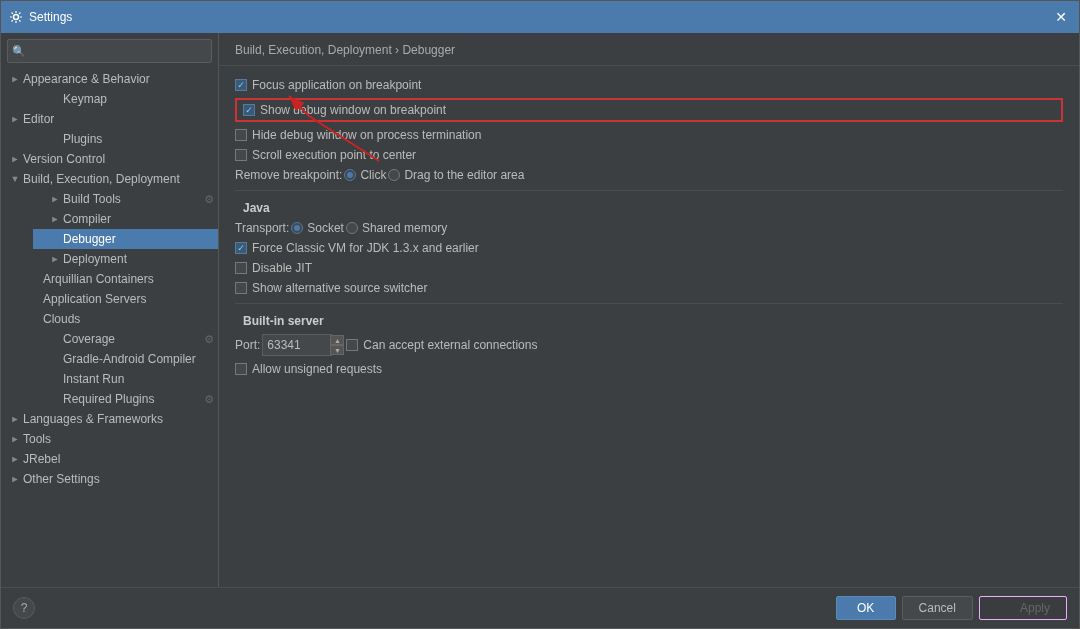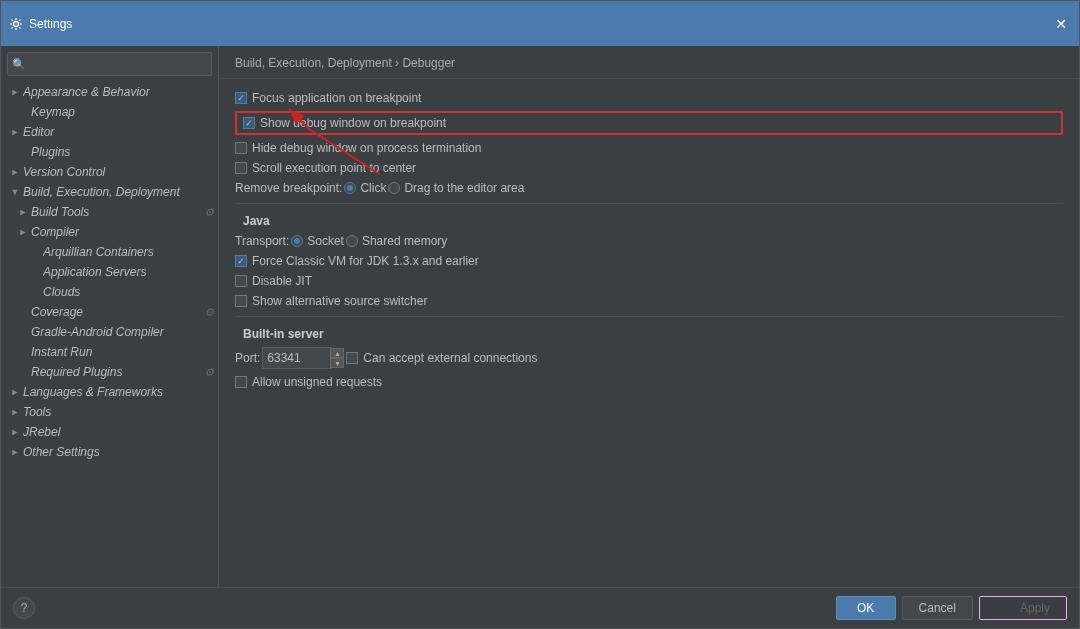--- a/index.html
+++ b/index.html
@@ -15,21 +15,21 @@
     .window {
       width: 1080px;
       height: 629px;
       display: flex;
       flex-direction: column;
       background: #3c3f41;
       border: 1px solid #555;
     }
     .title-bar {
       background: #4a7bac;
-      height: 45px;
+      height: 32px;
       display: flex;
       align-items: center;
       padding: 0 8px;
       justify-content: space-between;
       flex-shrink: 0;
     }
     .title-bar-left {
       display: flex;
       align-items: center;
       gap: 6px;
@@ -96,21 +96,20 @@
       padding: 2px 0;
     }
     .nav-item {
       display: flex;
       align-items: center;
       padding: 2px 4px 2px 8px;
       cursor: pointer;
       user-select: none;
       position: relative;
       min-height: 20px;
-      font-style: italic;
     }
     .nav-item.selected {
       background: #4a7bac;
       color: white;
     }
     .nav-item .arrow {
       width: 12px;
       height: 12px;
       display: inline-flex;
       align-items: center;
@@ -131,21 +130,21 @@
       white-space: nowrap;
       overflow: hidden;
       text-overflow: ellipsis;
     }
     .nav-item .gear-icon {
       color: #666;
       font-size: 11px;
       margin-left: 2px;
       flex-shrink: 0;
     }
-    .nav-indent-1 { padding-left: 16px; }
+    .nav-indent-1 { padding-left: 16px; margin-left: 32px; }
     .nav-indent-2 { padding-left: 28px; }
     .content-area {
       flex: 1;
       background: #3c3f41;
       display: flex;
       flex-direction: column;
       overflow: hidden;
     }
     .breadcrumb {
       padding: 10px 16px 8px 16px;
@@ -397,20 +396,28 @@
         </div>
         <div class="nav-item nav-indent-1">
           <span class="arrow closed"></span>
           <span class="label">Build Tools</span>
           <span class="gear-icon">⚙</span>
         </div>
         <div class="nav-item nav-indent-1">
           <span class="arrow closed"></span>
           <span class="label">Compiler</span>
         </div>
+        <div class="nav-item nav-indent-1 selected">
+          <span class="arrow empty"></span>
+          <span class="label">Debugger</span>
+        </div>
+        <div class="nav-item nav-indent-1">
+          <span class="arrow closed"></span>
+          <span class="label">Deployment</span>
+        </div>
         <div class="nav-item nav-indent-2">
           <span class="arrow empty"></span>
           <span class="label">Arquillian Containers</span>
         </div>
         <div class="nav-item nav-indent-2">
           <span class="arrow empty"></span>
           <span class="label">Application Servers</span>
         </div>
         <div class="nav-item nav-indent-2">
           <span class="arrow empty"></span>

